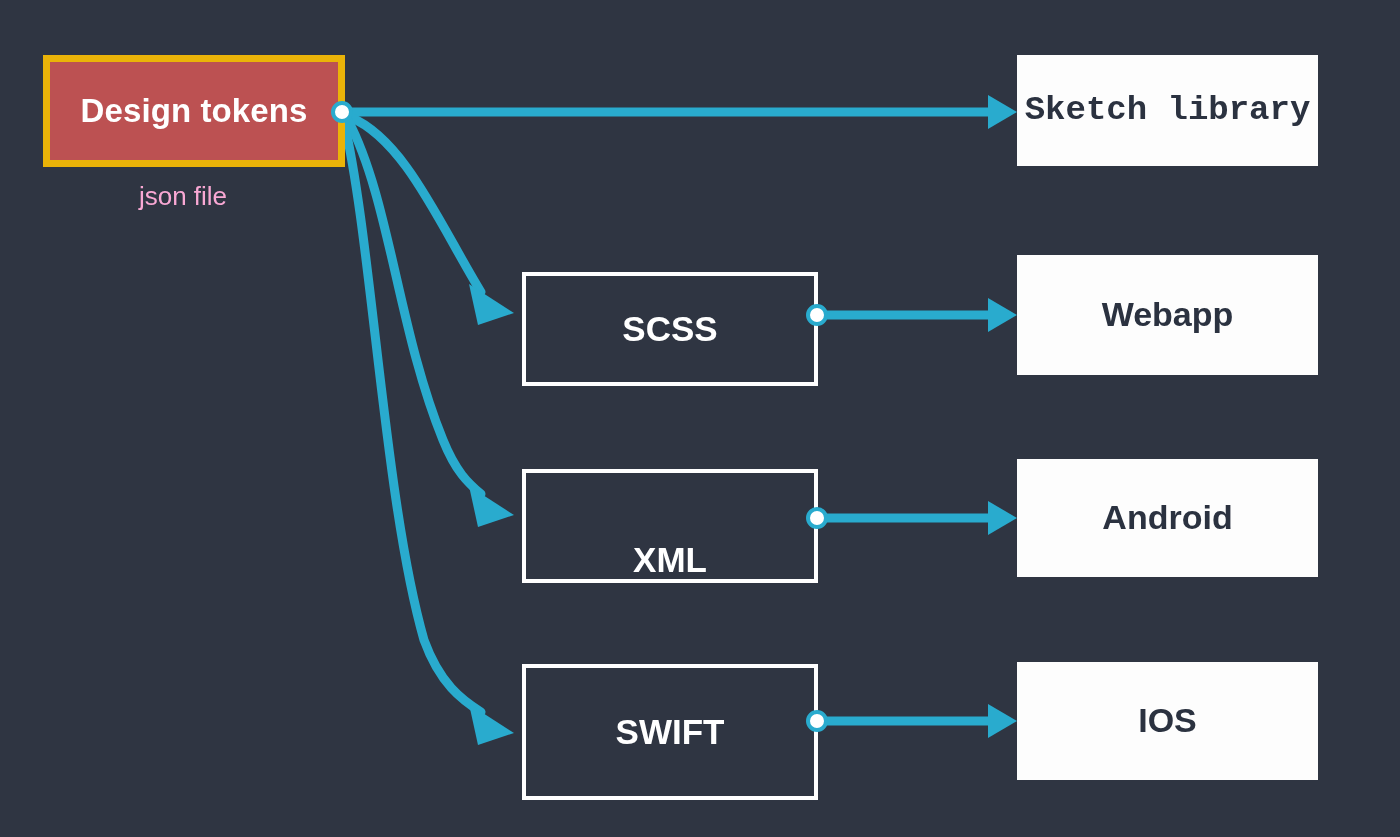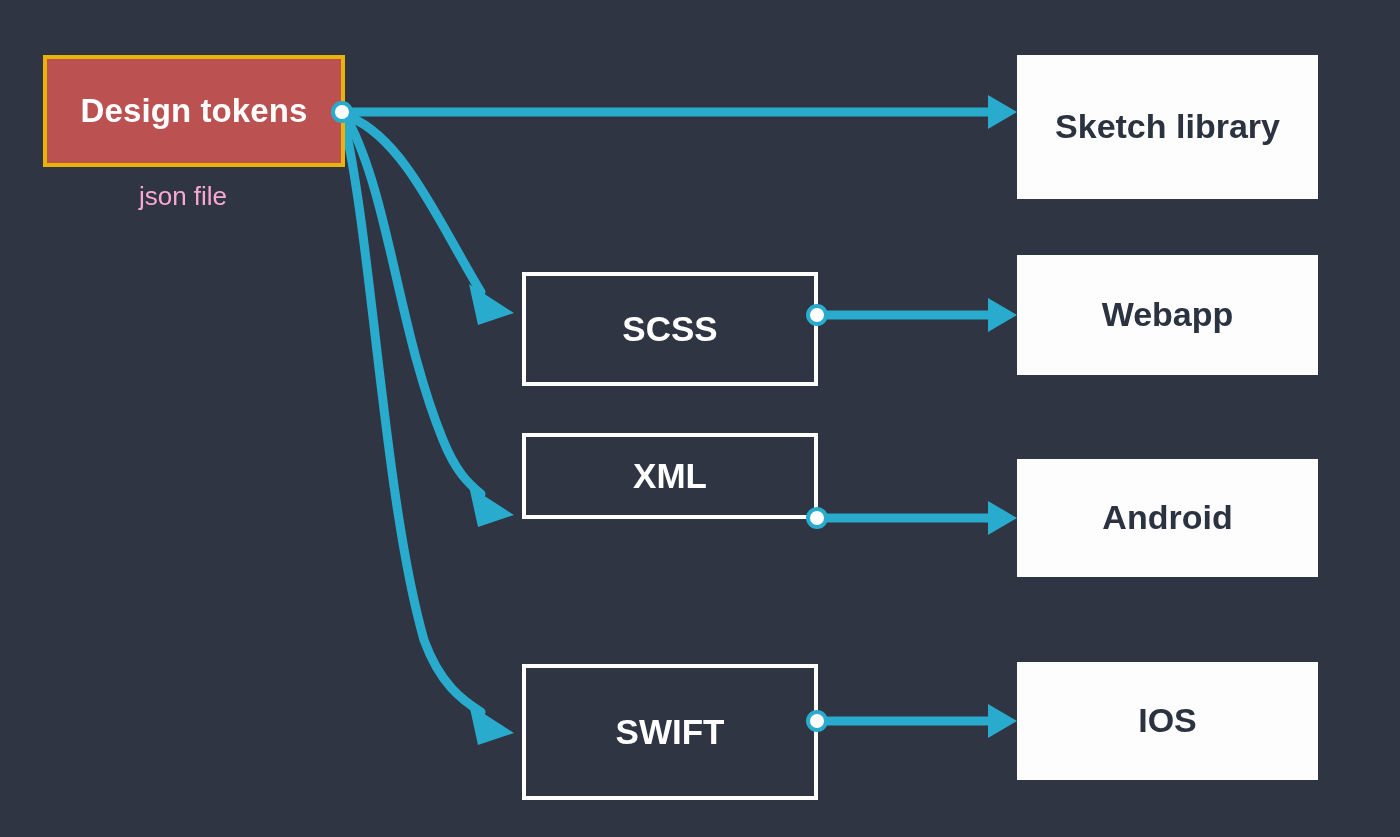--- a/index.html
+++ b/index.html
@@ -35,21 +35,21 @@
   }
   .node-label {
     display: block;
     line-height: 1.1;
     white-space: nowrap;
   }
 
   
   .node.source {
     background: #bc5152;
-    border: 4px solid #eab308;
+    border: 7px solid #eab308;
   }
   .node.source .node-label {
     color: #ffffff;
     font-size: 33px;
     font-weight: bold;
     letter-spacing: 0.1px;
   }
 
   
   .node.outlined {
@@ -142,31 +142,31 @@
     <span class="node-label">Design tokens</span>
   </div>
   <div class="port" style="left:331px; top:101px;"></div>
   <div class="caption" style="left:83px; top:181px; width:200px;">json file</div>
 
   <div class="node outlined" style="left:522px; top:272px; width:296px; height:114px;">
     <span class="node-label">SCSS</span>
   </div>
   <div class="port" style="left:806px; top:304px;"></div>
 
-  <div class="node outlined" style="left:522px; top:433px; width:296px; height:86px;">
+  <div class="node outlined" style="left:522px; top:469px; width:296px; height:114px;align-items:flex-end;">
     <span class="node-label">XML</span>
   </div>
   <div class="port" style="left:806px; top:507px;"></div>
 
   <div class="node outlined" style="left:522px; top:664px; width:296px; height:136px;">
     <span class="node-label">SWIFT</span>
   </div>
   <div class="port" style="left:806px; top:710px;"></div>
 
-  <div class="node filled" style="left:1017px; top:55px; width:301px; height:144px;">
+  <div class="node filled" style="left:1017px; top:55px; width:301px; height:111px;font-family:Liberation Mono, monospace;">
     <span class="node-label">Sketch library</span>
   </div>
 
   <div class="node filled" style="left:1017px; top:255px; width:301px; height:120px;">
     <span class="node-label">Webapp</span>
   </div>
 
   <div class="node filled" style="left:1017px; top:662px; width:301px; height:118px;">
     <span class="node-label">IOS</span>
   </div>

